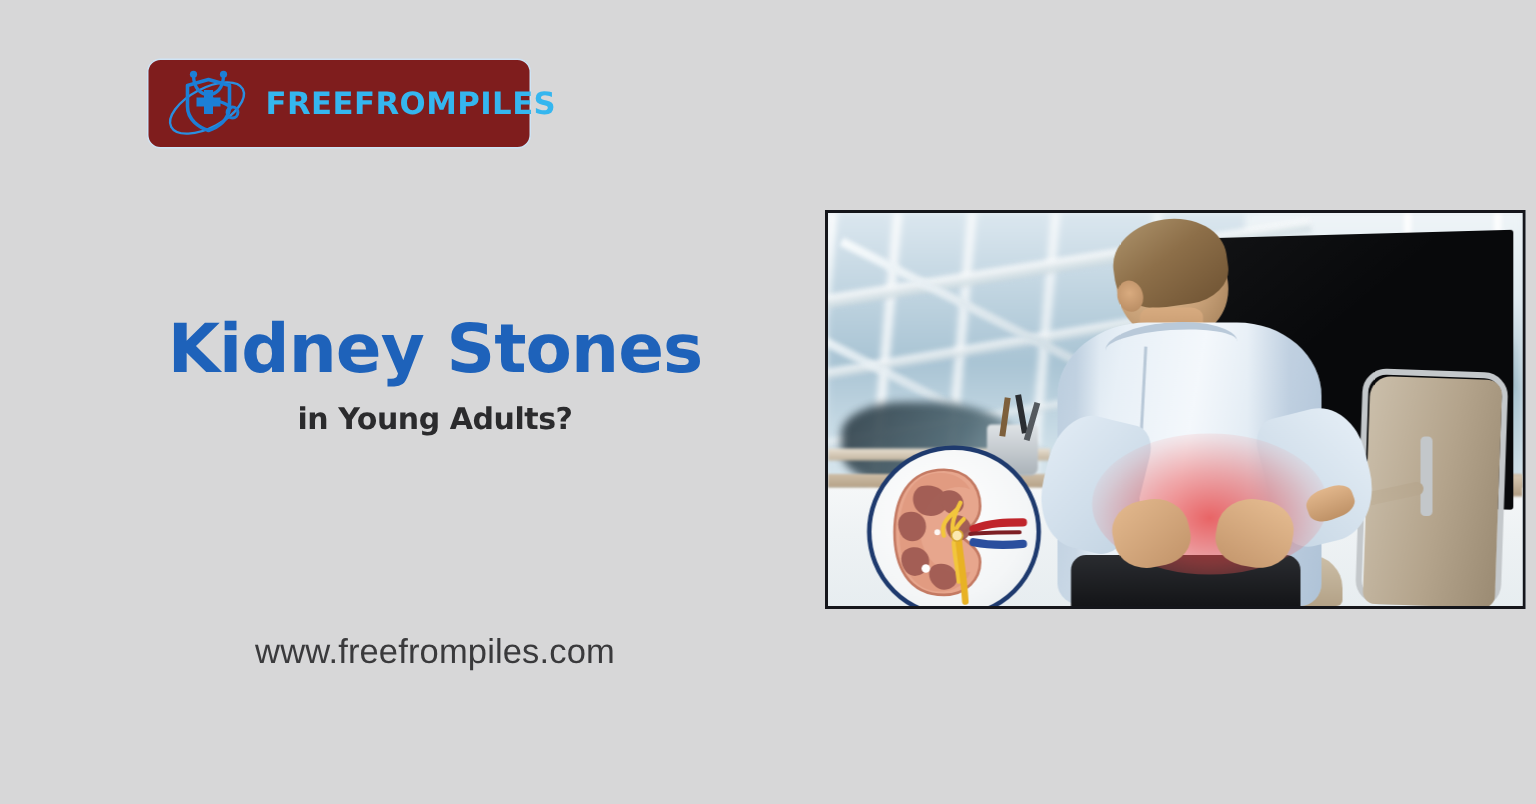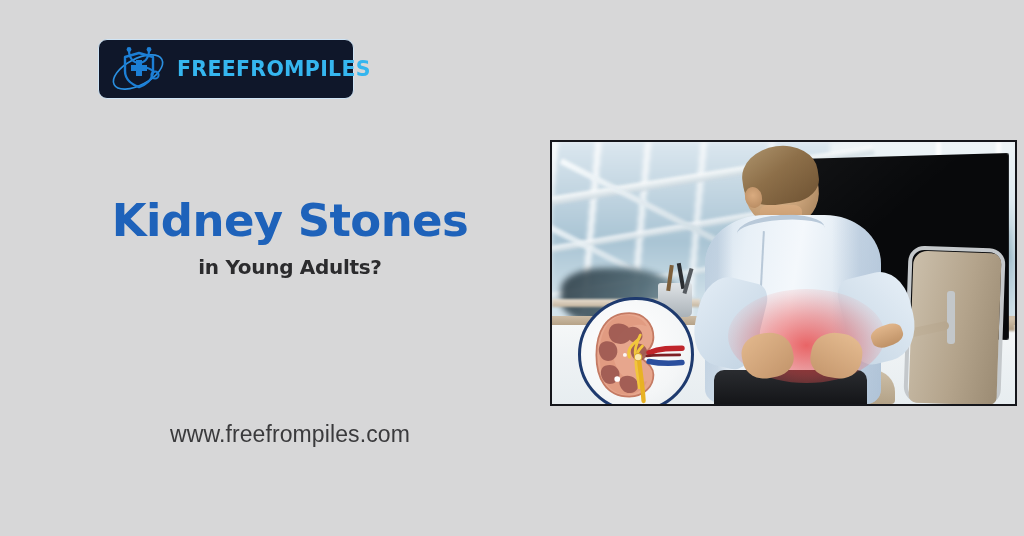--- a/index.html
+++ b/index.html
@@ -15,21 +15,21 @@
     position: relative;
   }
 
   
   .logo-box {
     position: absolute;
     left: 98px;
     top: 39px;
     width: 256px;
     height: 60px;
-    background: #0f172a;
+    background: #7f1d1d;
     border: 1.5px solid #cfe4f5;
     border-radius: 9px;
     display: flex;
     align-items: center;
     box-sizing: border-box;
     padding-left: 8px;
   }
   .logo-mark {
     width: 64px;
     height: 50px;
@@ -64,21 +64,21 @@
     white-space: nowrap;
   }
   .headline .line2 {
     font-family: "DejaVu Sans", sans-serif;
     font-weight: bold;
     font-size: 45px;
     line-height: 1.25;
     color: #1e62ba;
     letter-spacing: -0.6px;
     white-space: nowrap;
-    margin-top: 7px;
+    margin-top: 19px;
   }
   .headline .line3 {
     font-family: "DejaVu Sans", sans-serif;
     font-weight: bold;
     font-size: 20px;
     line-height: 1.18;
     color: #2b2b2d;
     letter-spacing: -0.3px;
     white-space: nowrap;
     margin-top: 7px;

